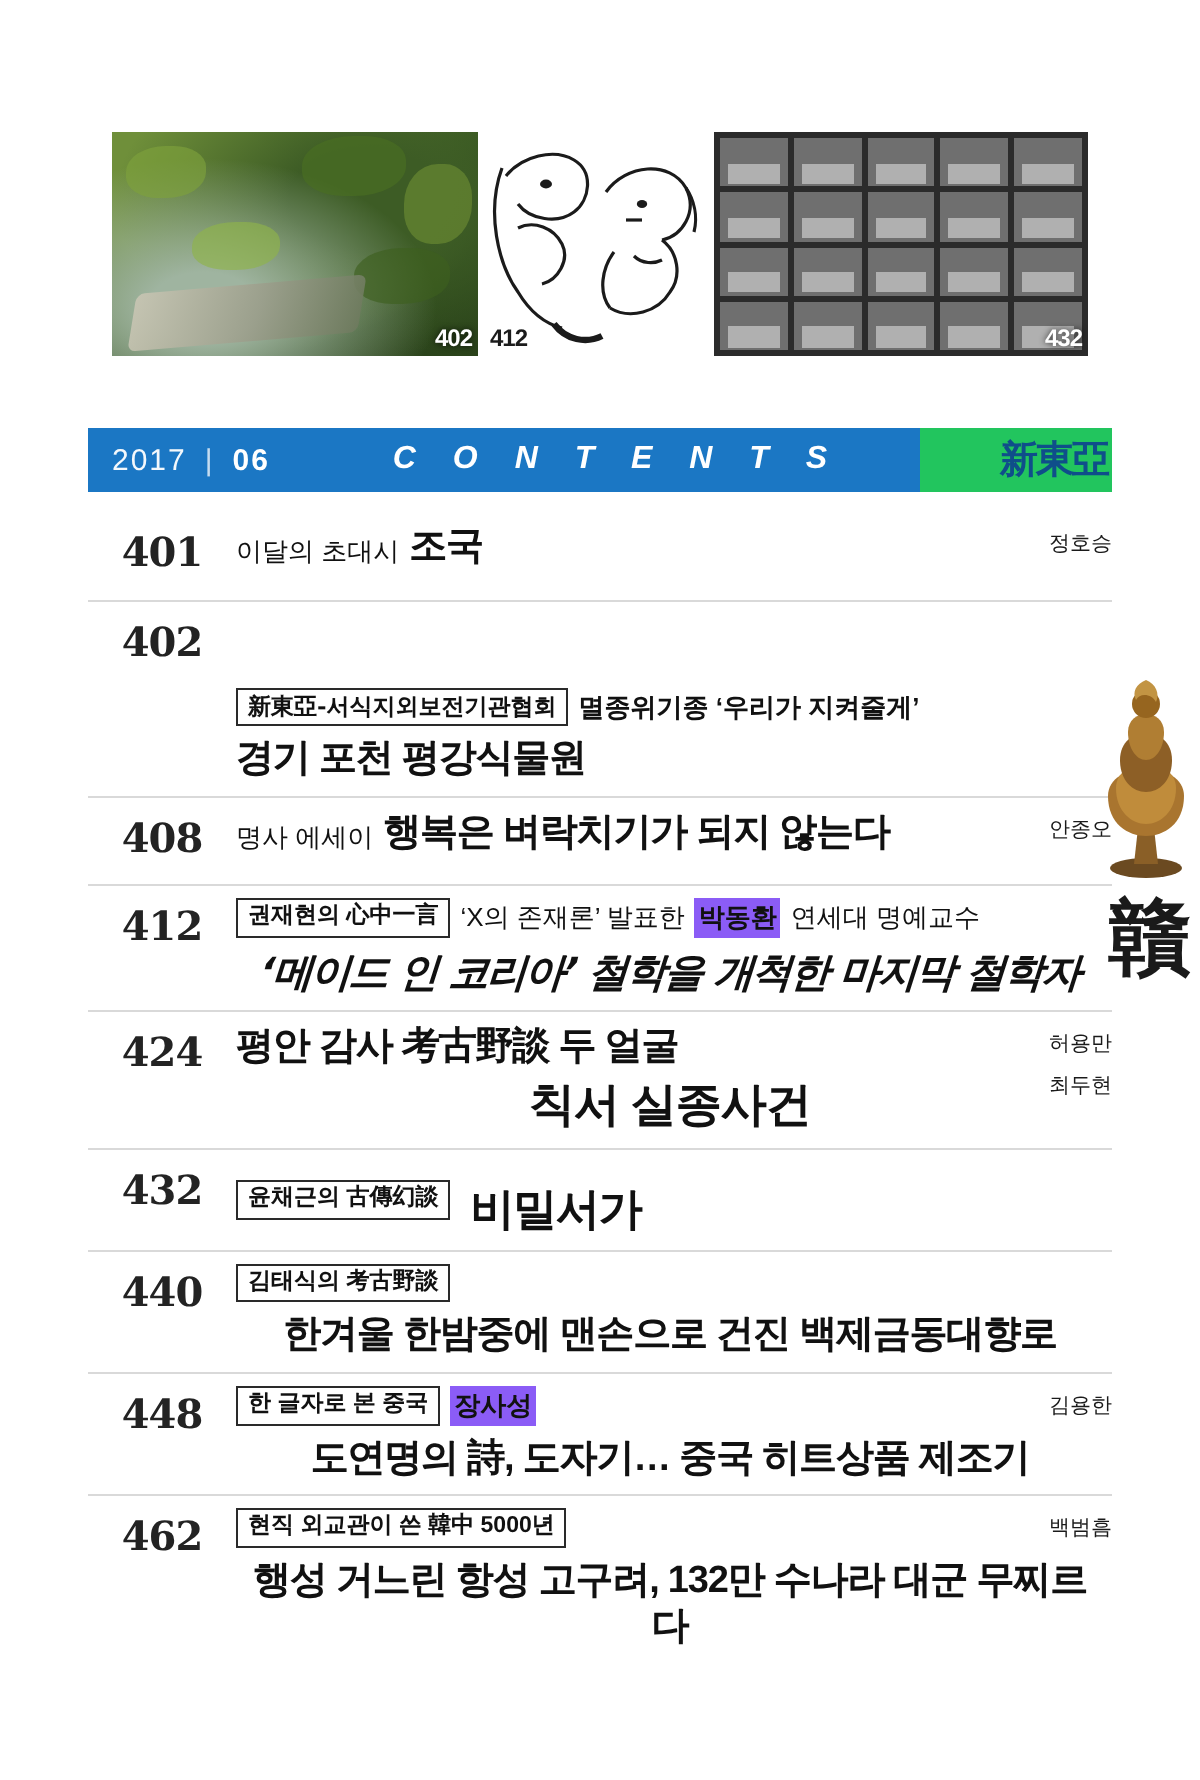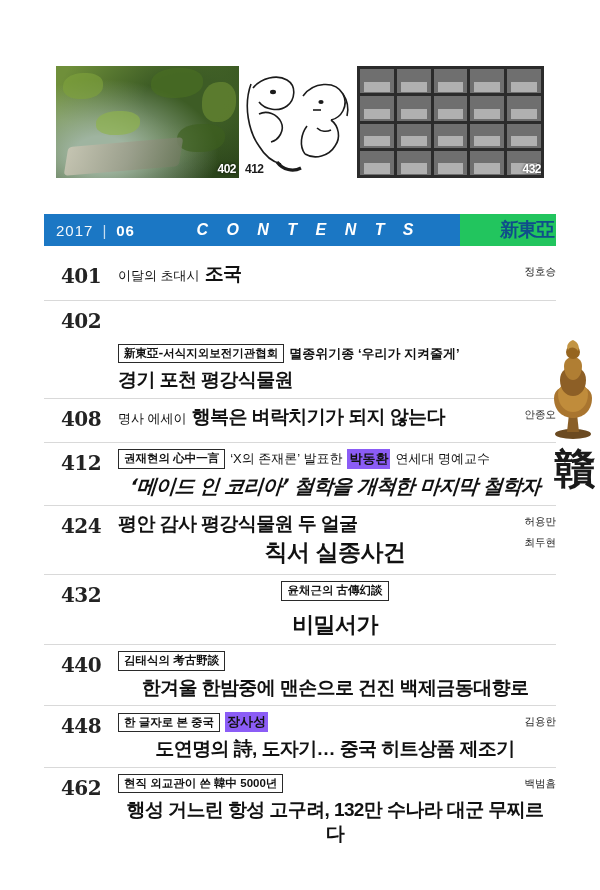--- a/index.html
+++ b/index.html
@@ -245,23 +245,22 @@
     top: 3px;
     font-size: 10.5px;
     color: #1a1a1a;
     white-space: nowrap;
   }
   .byline.b2 { top: 24px; }
   .row-inline {
     display: flex;
     align-items: center;
     gap: 10px;
-    flex-direction: column;
-  }
-  .row-inline .title { margin-top: 0; }
+  }
+  .row-inline .title { margin-top: 10px; }
 
   
   .artifact-vessel {
     position: absolute;
     right: -6px;
     top: 336px;
     width: 66px;
     height: 104px;
     pointer-events: none;
   }
@@ -398,21 +397,21 @@
         <span class="plain">연세대 명예교수</span>
       </div>
       <div class="title hand">‘메이드 인 코리아’ 철학을 개척한 마지막 철학자</div>
     </div>
   </div>
 
   <div class="entry">
     <div class="pg">424</div>
     <div class="body">
       <div class="line1">
-        <span class="title" style="margin-top:0">평안 감사 평강식물원 두 얼굴</span>
+        <span class="title" style="margin-top:0">평안 감사 考古野談 두 얼굴</span>
       </div>
       <div class="subtitle">칙서 실종사건</div>
       <div class="byline">허용만</div>
       <div class="byline b2">최두현</div>
     </div>
   </div>
 
   <div class="entry">
     <div class="pg">432</div>
     <div class="body">

